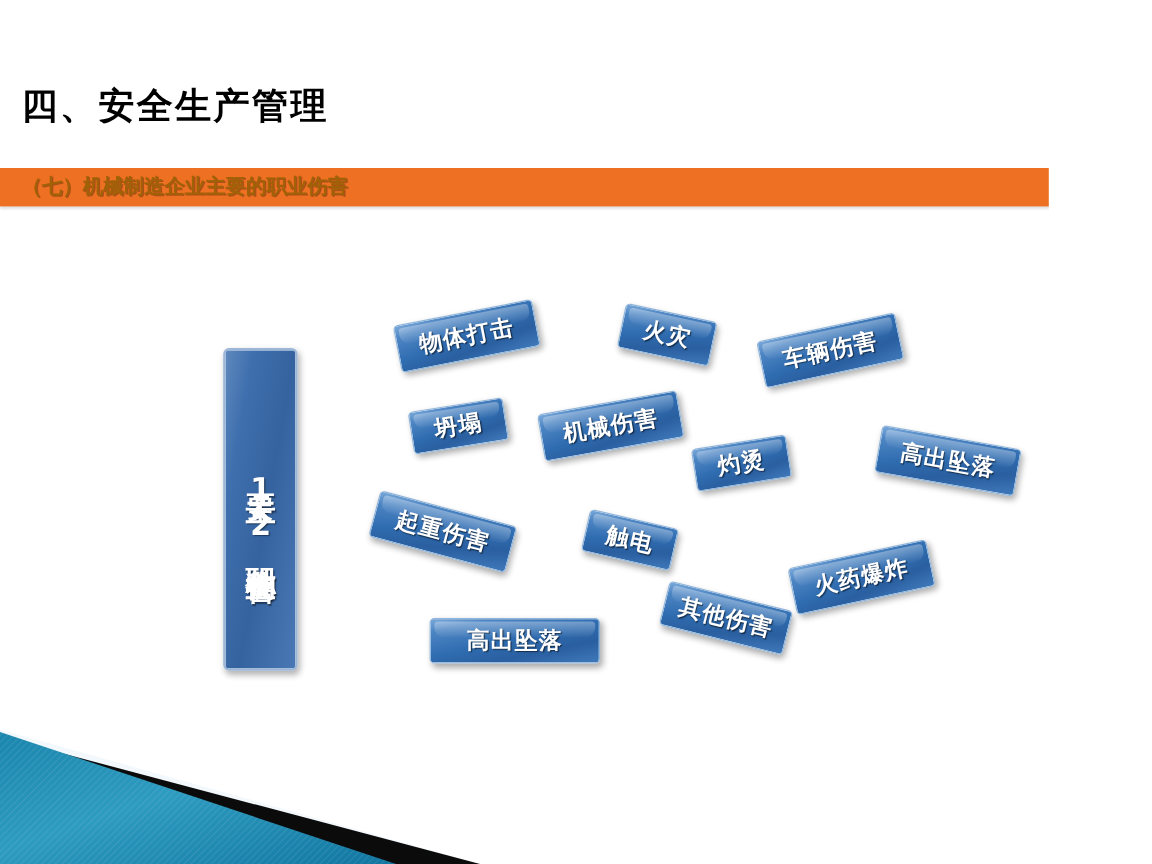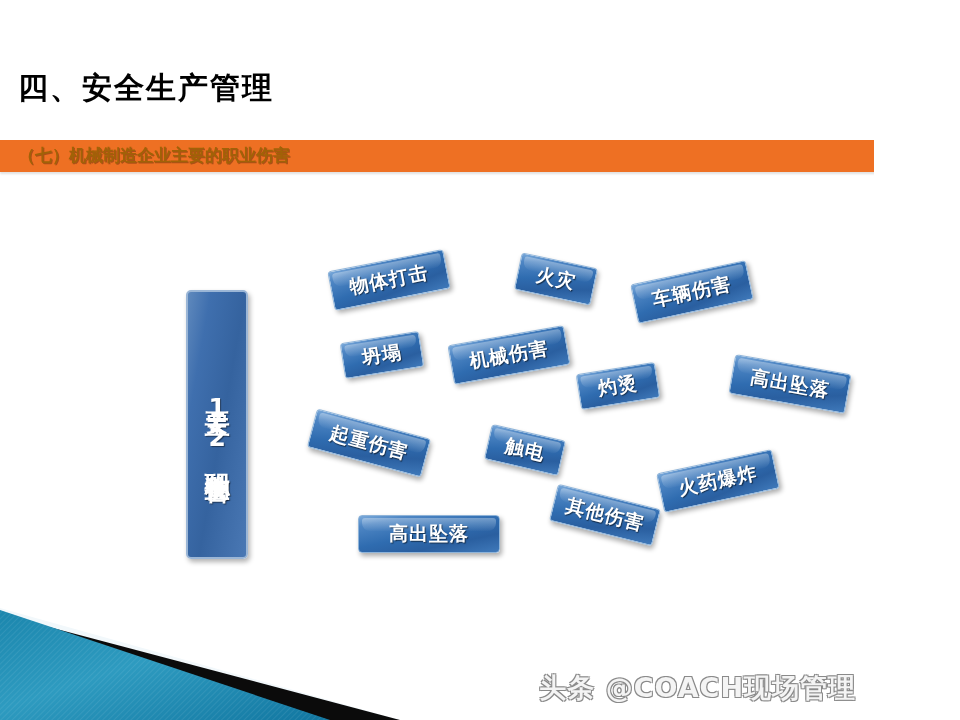--- a/index.html
+++ b/index.html
@@ -217,14 +217,13 @@
         <rect width="4" height="4" fill="none"></rect>
         <line x1="0" y1="0" x2="0" y2="4" stroke="#ffffff" stroke-opacity="0.12" stroke-width="1.2"></line>
       </pattern>
     </defs>
     <polygon points="0,18 400,130 0,130" fill="#f2f8fb"></polygon>
     <polygon points="0,24 400,130 0,130" fill="#0b0b0b"></polygon>
     <polygon points="0,20 330,130 0,130" fill="url(#tealGrad)"></polygon>
     <polygon points="0,20 330,130 0,130" fill="url(#hatch)"></polygon>
   </svg>
 
-  <div id="watermark">头条 @COACH现场管理</div>
 </div>
 
 </body></html>

